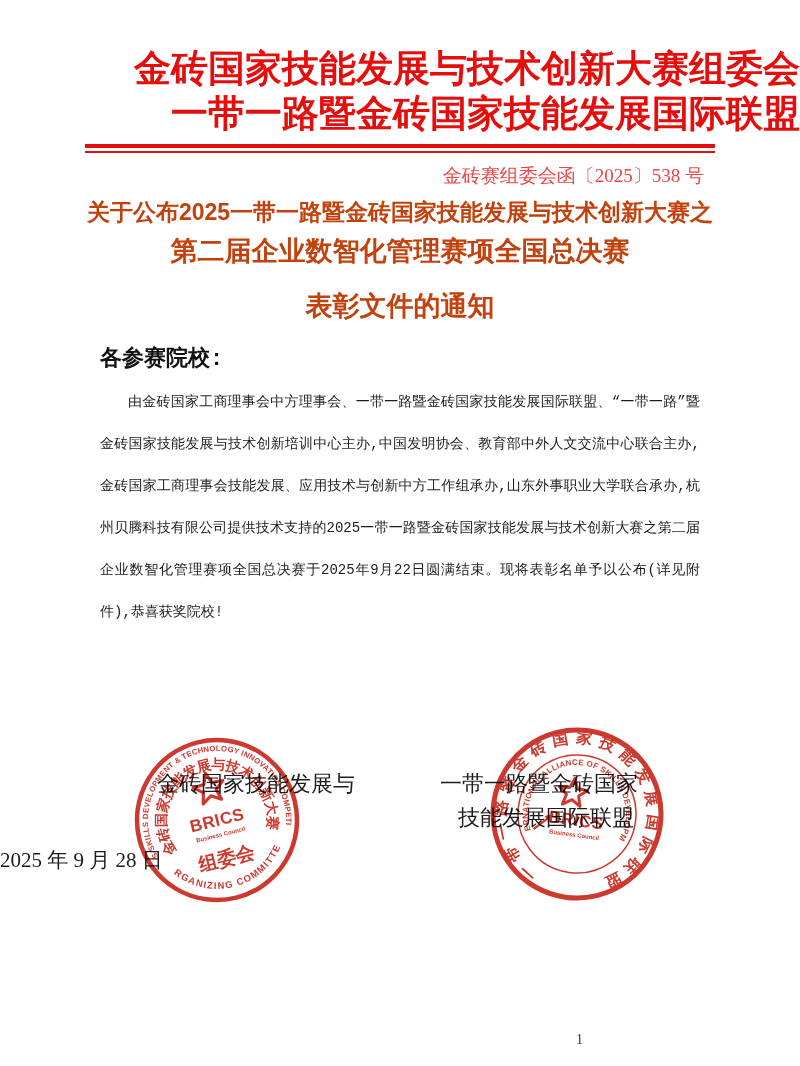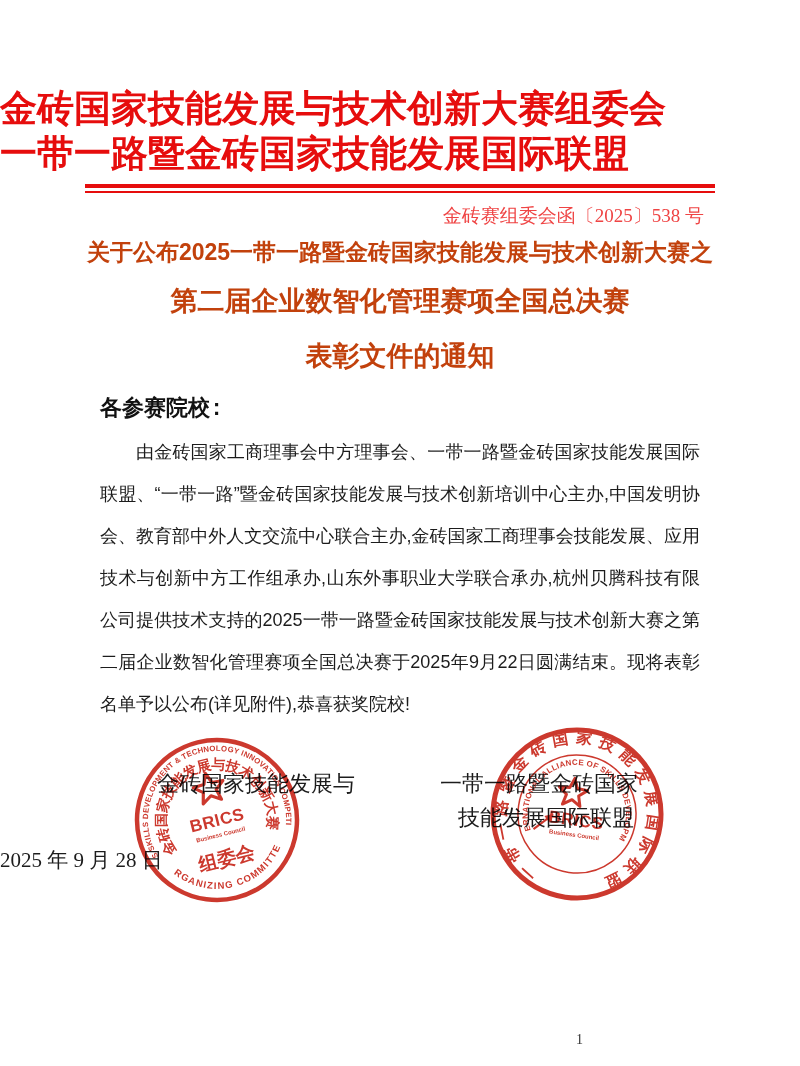--- a/index.html
+++ b/index.html
@@ -1,47 +1,47 @@
 <!DOCTYPE html>
 <html><head>
 <meta charset="utf-8">
 <style>
   html,body{margin:0;padding:0;background:#ffffff;}
   .page{
     position:relative;width:800px;height:1066px;margin:0 auto;background:#ffffff;
     overflow:hidden;font-family:"Liberation Serif",serif;color:#1c1c1c;
   }
   
-  .letterhead{margin-top:86px;text-align:left;font-family:"Liberation Sans",sans-serif;}
+  .letterhead{margin-top:46px;text-align:right;font-family:"Liberation Sans",sans-serif;}
   .letterhead .hline{
     font-weight:900;font-size:37px;line-height:45px;color:#e60d0d;
     letter-spacing:0px;white-space:nowrap;
   }
   .rule-wrap{margin:8px 85px 0 85px;}
   .rule-thick{border-top:4px solid #e60d0d;}
   .rule-thin{border-top:2px solid #e60d0d;margin-top:3px;}
   
   .doc-number{
     margin:10px 96px 0 4px;text-align:right;font-size:19px;line-height:26px;
     font-family:"Liberation Serif",serif;color:#ef4444;
   }
   
   .titles{text-align:center;font-family:"Liberation Sans",sans-serif;color:#c2410c;}
   .title-1{margin-top:8px;font-size:23px;font-weight:800;line-height:30px;}
-  .title-2{margin-top:17px;font-size:27px;font-weight:800;line-height:34px;}
+  .title-2{margin-top:7px;font-size:27px;font-weight:800;line-height:34px;}
   .title-3{margin-top:21px;font-size:27px;font-weight:800;line-height:34px;}
   
   .salutation{
     margin:22px 100px 0 100px;font-size:22px;font-weight:800;line-height:30px;
     font-family:Liberation Mono, monospace;color:#111;
   }
   .body-text{
-    margin:6px 100px 0 100px;width:600px;font-size:18px;line-height:42px;
+    margin:6px 100px 0 100px;width:600px;font-size:14px;line-height:42px;
     text-align:justify;text-indent:2em;color:#1c1c1c;
-    font-family:Liberation Sans, sans-serif;
+    font-family:Liberation Mono, monospace;
   }
   
   .sig{position:absolute;font-size:22px;line-height:24px;white-space:nowrap;color:#1c1c1c;}
   .sig-l1{left:157px;top:772px;}
   .sig-l2{left:137px;top:806px;}
   .sig-r1{left:440px;top:772px;}
   .sig-r2{left:458px;top:806px;}
   .date-line{position:absolute;left:0;top:846px;width:800px;text-align:left;
     font-size:21px;color:#1c1c1c;}
   .page-num{position:absolute;left:576px;top:1032px;font-size:14px;color:#333;}

